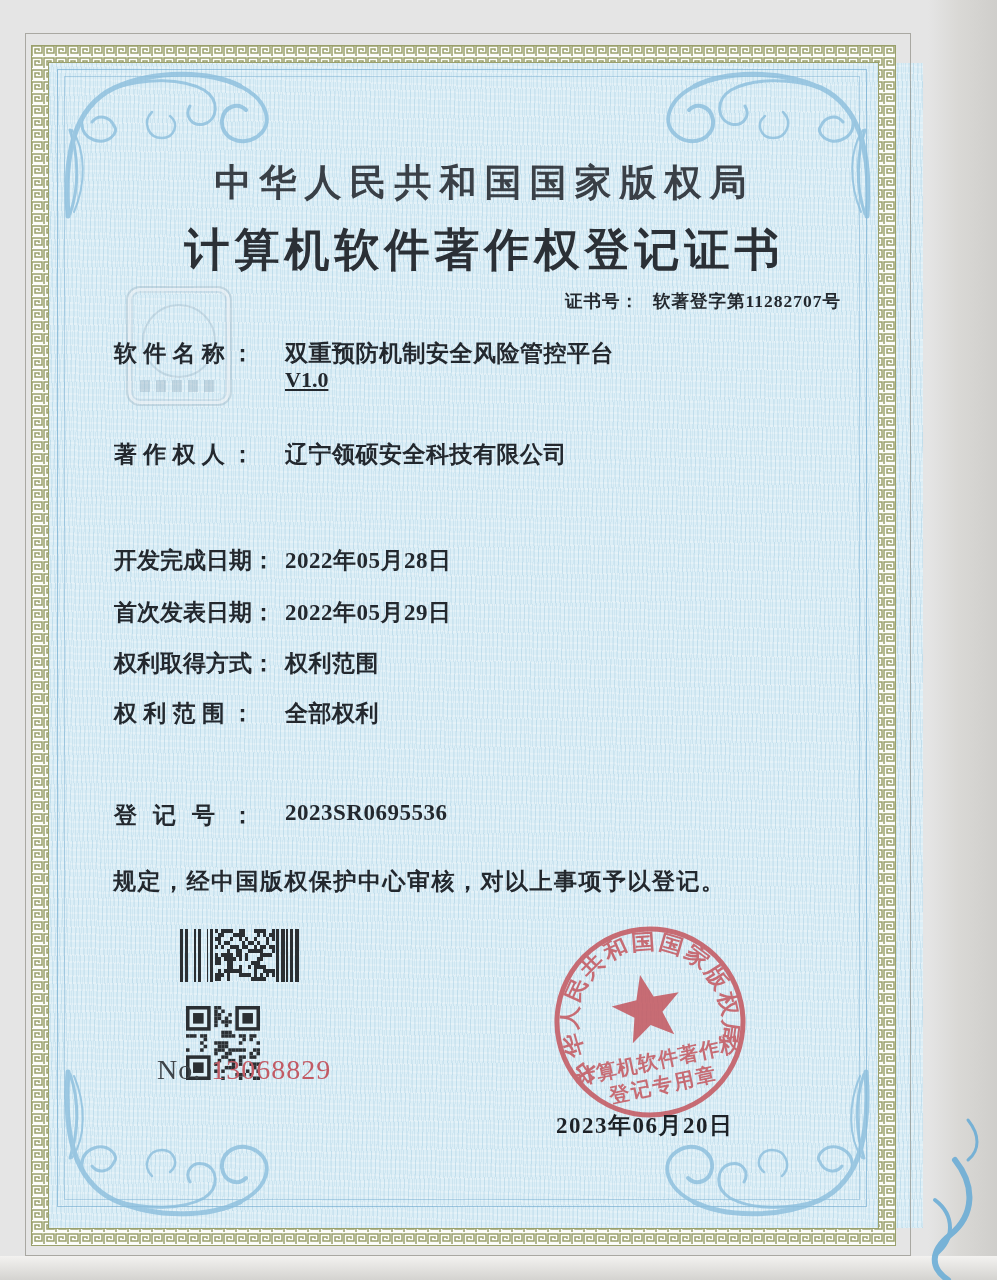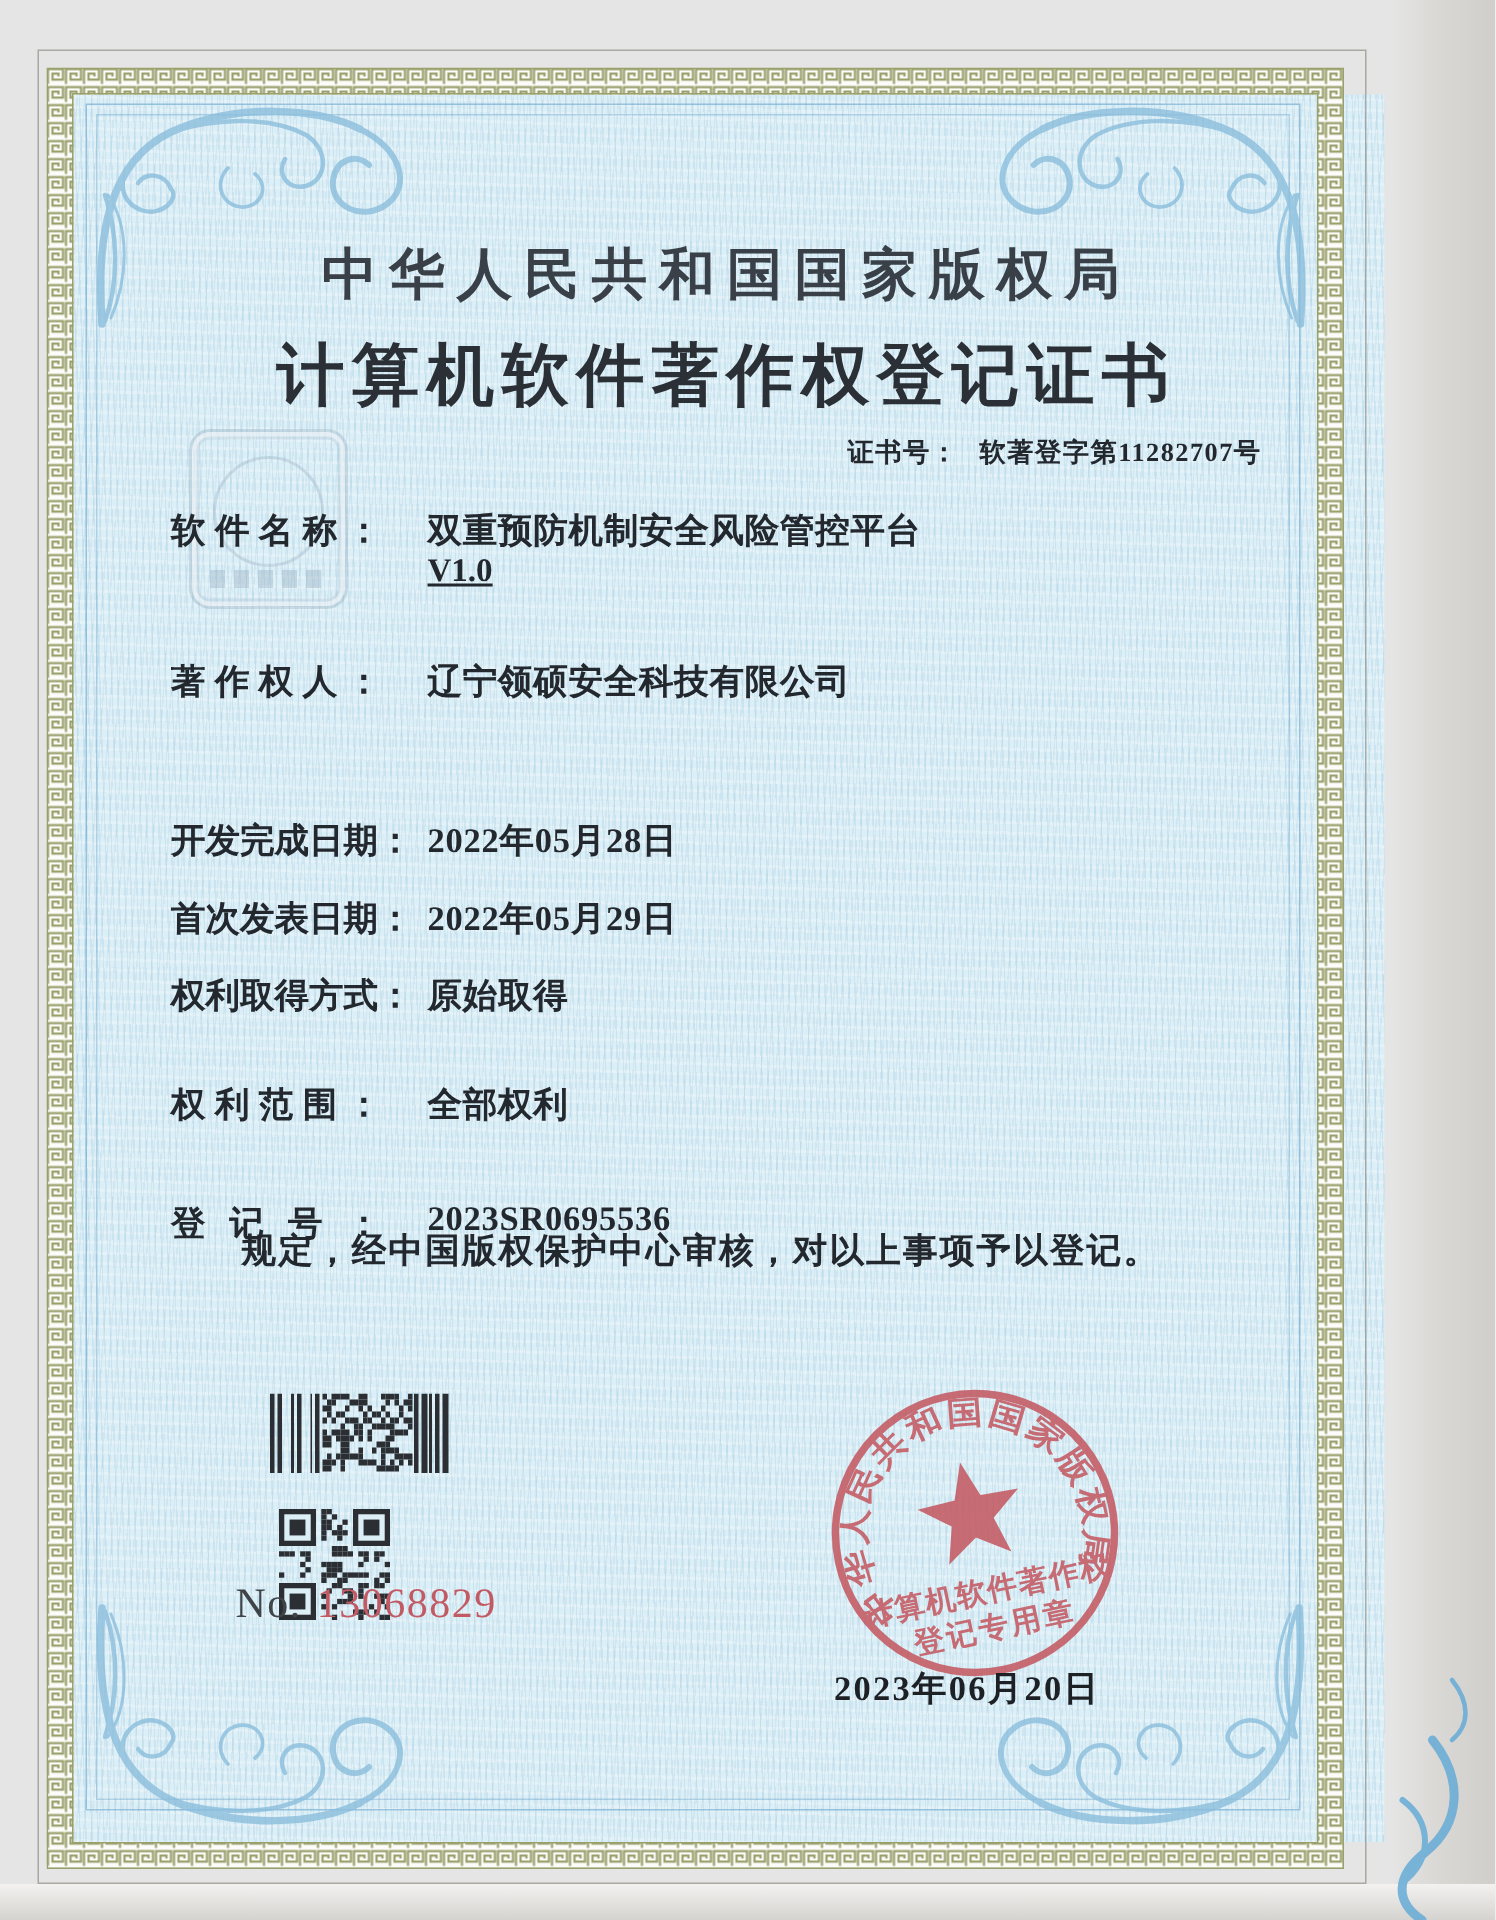--- a/index.html
+++ b/index.html
@@ -40,21 +40,21 @@
   .title{left:49px;top:220px;width:871px;text-align:center;font-size:45px;font-weight:700;
       letter-spacing:5px;color:#2b3036;}
   .certno{left:565px;top:289px;font-size:17.5px;font-weight:700;letter-spacing:1px;color:#23282e;}
   .certno .lbl{margin-right:14px;}
   .row{left:114px;font-size:23px;font-weight:700;color:#23282e;}
   .field-label{display:inline-block;width:140px;text-align:justify;text-align-last:justify;vertical-align:top;}
   .field-value{position:absolute;left:171px;top:0;font-weight:600;letter-spacing:.5px;white-space:nowrap;}
   .value2{left:285px;top:367px;font-size:22px;font-weight:600;text-decoration:underline;}
   .stmt{font-size:23px;font-weight:600;color:#23282e;letter-spacing:1px;}
   .stmt1{left:113px;top:810px;width:768px;text-indent:42px;text-align:justify;text-align-last:justify;white-space:normal;}
-  .stmt2{left:113px;top:818px;letter-spacing:1.5px;margin-left:48px;}
+  .stmt2{left:113px;top:866px;letter-spacing:1.5px;}
   .serial{left:157px;top:1054px;font-size:28px;color:#3f4449;letter-spacing:1px;}
   .serial .num{color:#c25a64;margin-left:10px;letter-spacing:1px;}
   .issue-date{left:556px;top:1110px;font-size:23px;font-weight:700;letter-spacing:1.5px;color:#1d2126;}
   .barcode{left:180px;top:929px;z-index:6;}
   .qrcode{left:186px;top:1006px;z-index:6;}
   .seal{left:550px;top:922px;z-index:5;opacity:.86;}
 </style>
 </head>
 <body>
 
@@ -133,24 +133,24 @@
     <span class="field-value">2022年05月28日</span>
   </div>
 
   <div class="abs t row" style="top:597px;">
     <span class="field-label">首次发表日期：</span>
     <span class="field-value">2022年05月29日</span>
   </div>
 
   <div class="abs t row" style="top:648px;">
     <span class="field-label">权利取得方式：</span>
-    <span class="field-value">原始取得</span>
-  </div>
-
-  <div class="abs t row" style="top:721px;">
+    <span class="field-value">权利范围</span>
+  </div>
+
+  <div class="abs t row" style="top:698px;">
     <span class="field-label">权利范围：</span>
     <span class="field-value">全部权利</span>
   </div>
 
   <div class="abs t row" style="top:756px;margin-top:44px;">
     <span class="field-label">登记号：</span>
     <span class="field-value">2023SR0695536</span>
   </div>
 
   <div class="abs t stmt stmt2">规定，经中国版权保护中心审核，对以上事项予以登记。</div>

